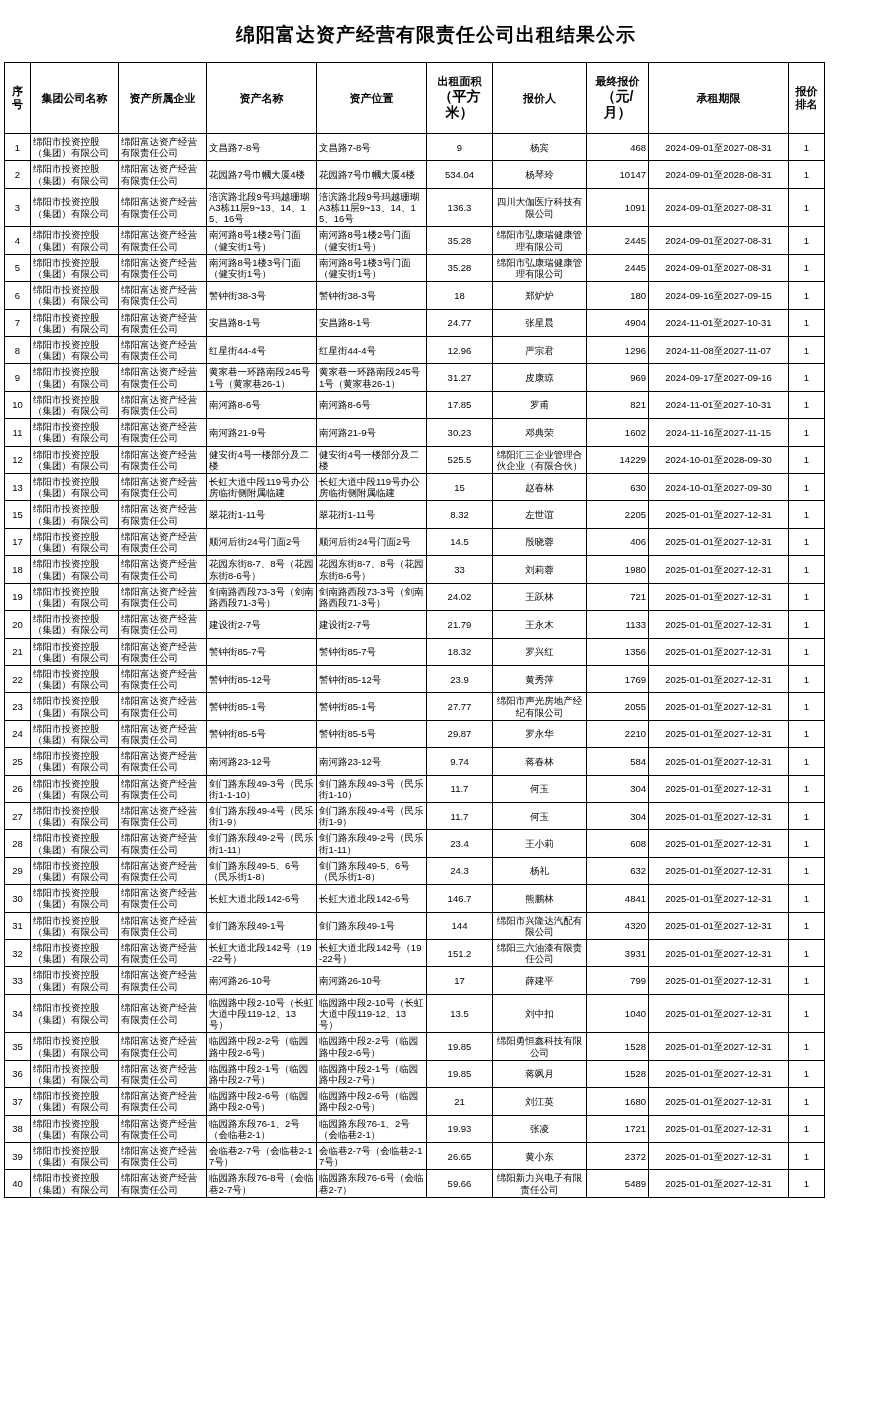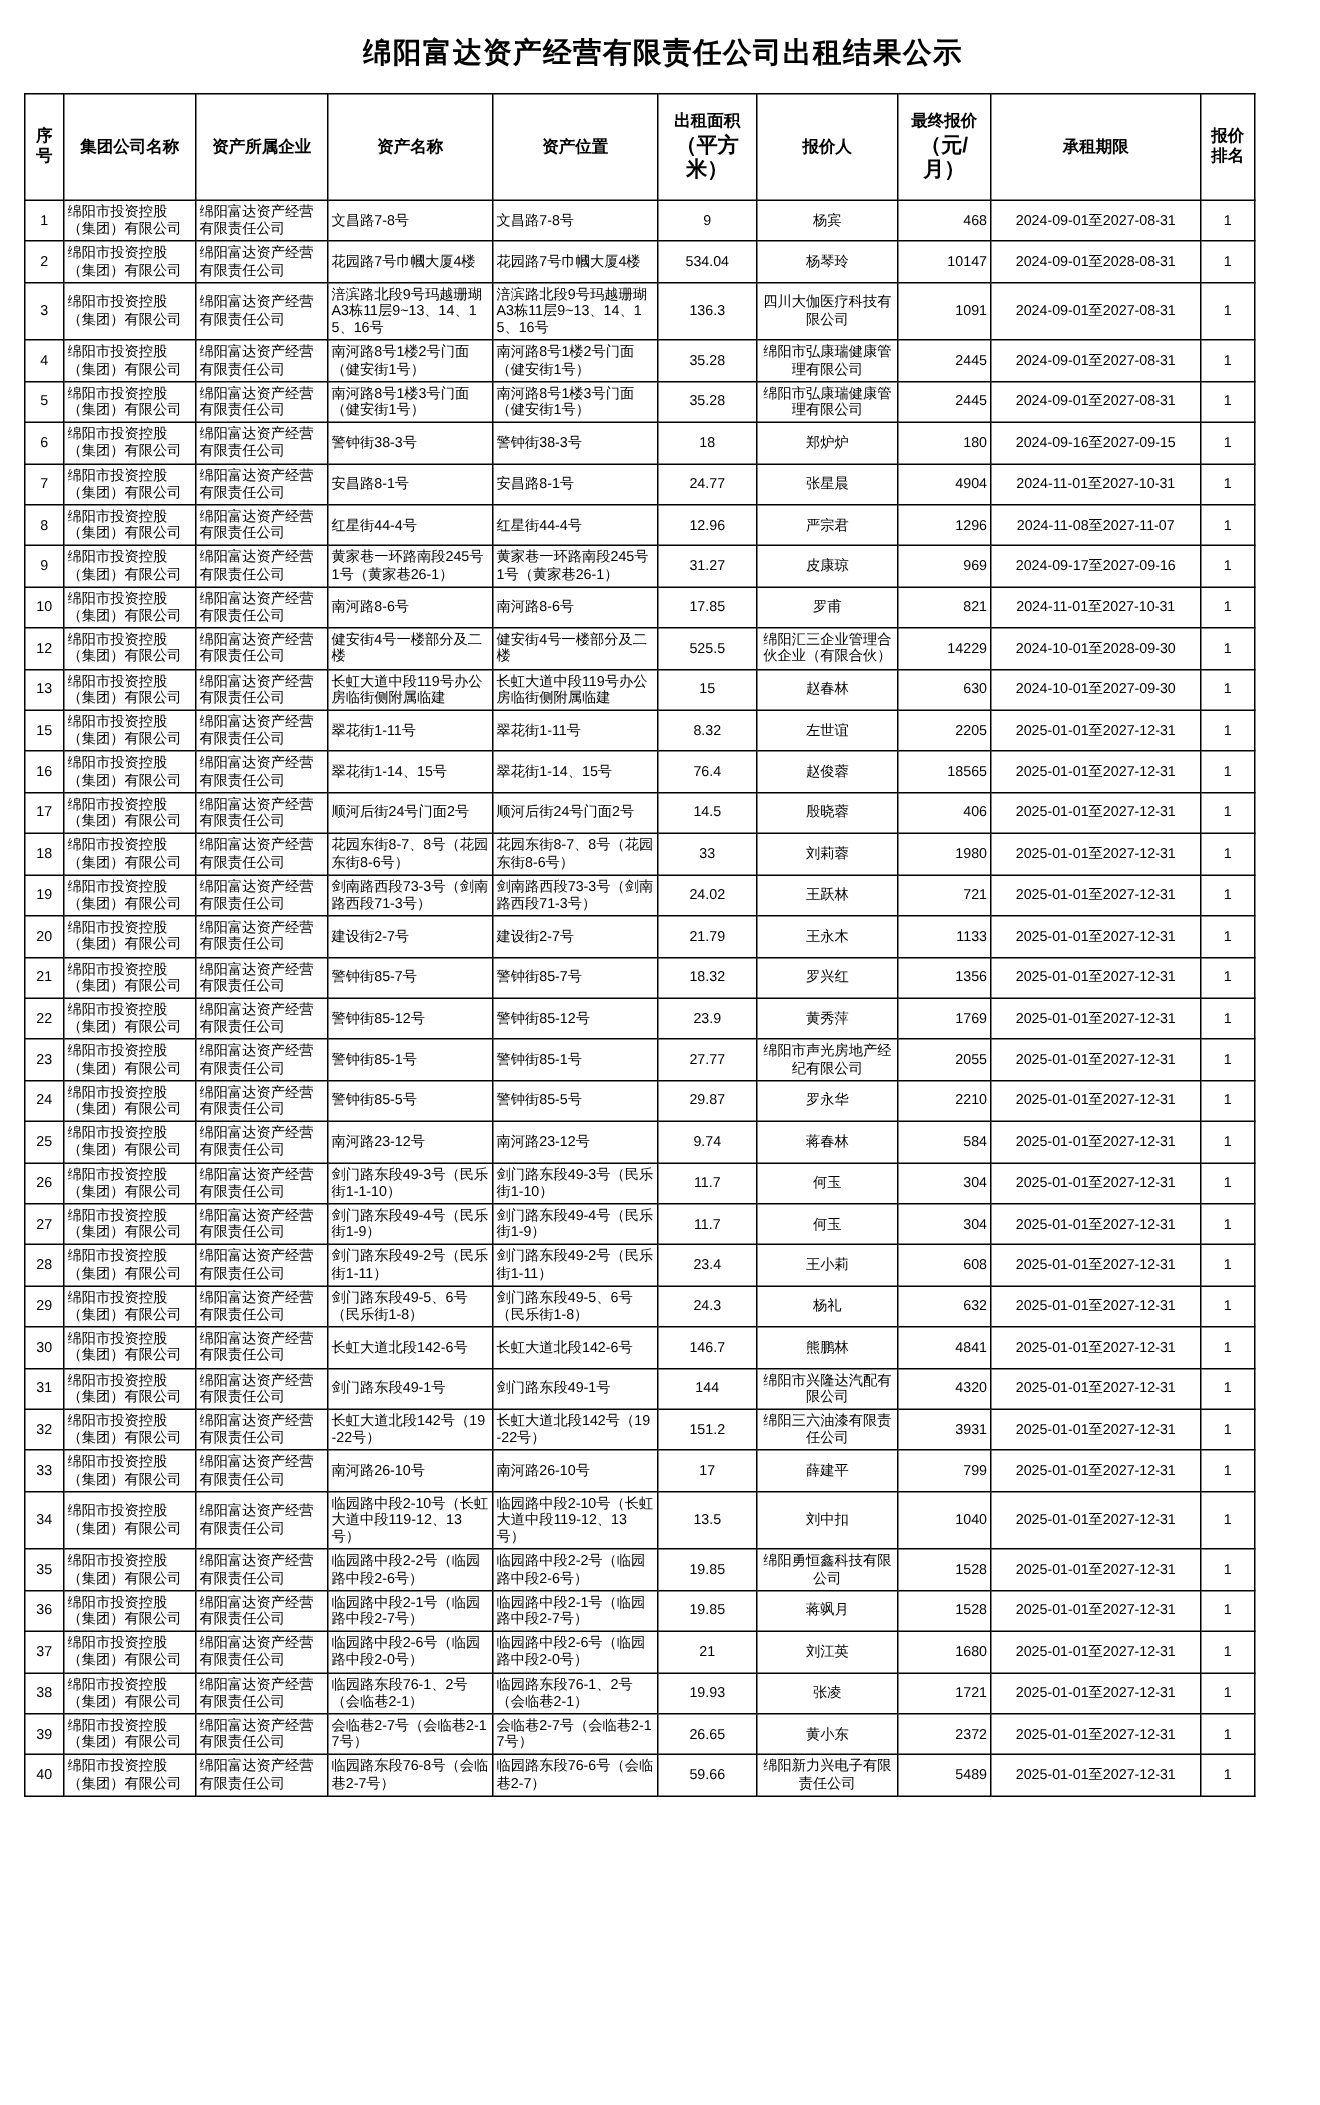--- a/index.html
+++ b/index.html
@@ -8,21 +8,21 @@
     background: #ffffff;
   }
   body {
     width: 880px;
     font-family: "Liberation Sans", "DejaVu Sans", sans-serif;
     color: #000000;
   }
   .page {
     width: 880px;
     box-sizing: border-box;
-    padding: 14px 12px 8px 16px;
+    padding: 14px 12px 8px 4px;
   }
   .doc-title {
     text-align: center;
     font-size: 19px;
     font-weight: bold;
     letter-spacing: 1px;
     margin: 8px 0 14px 0;
     color: #000;
   }
   table.rent-table {
@@ -228,20 +228,32 @@
           <td class="belong">绵阳富达资产经营有限责任公司</td>
           <td class="name">南河路8-6号</td>
           <td class="loc">南河路8-6号</td>
           <td class="area">17.85</td>
           <td class="bidder">罗甫</td>
           <td class="price">821</td>
           <td class="term">2024-11-01至2027-10-31</td>
           <td class="rank">1</td>
         </tr>
         <tr>
+          <td class="idx">11</td>
+          <td class="group">绵阳市投资控股（集团）有限公司</td>
+          <td class="belong">绵阳富达资产经营有限责任公司</td>
+          <td class="name">南河路21-9号</td>
+          <td class="loc">南河路21-9号</td>
+          <td class="area">30.23</td>
+          <td class="bidder">邓典荣</td>
+          <td class="price">1602</td>
+          <td class="term">2024-11-16至2027-11-15</td>
+          <td class="rank">1</td>
+        </tr>
+        <tr>
           <td class="idx">12</td>
           <td class="group">绵阳市投资控股（集团）有限公司</td>
           <td class="belong">绵阳富达资产经营有限责任公司</td>
           <td class="name">健安街4号一楼部分及二楼</td>
           <td class="loc">健安街4号一楼部分及二楼</td>
           <td class="area">525.5</td>
           <td class="bidder">绵阳汇三企业管理合伙企业（有限合伙）</td>
           <td class="price">14229</td>
           <td class="term">2024-10-01至2028-09-30</td>
           <td class="rank">1</td>
@@ -264,32 +276,20 @@
           <td class="belong">绵阳富达资产经营有限责任公司</td>
           <td class="name">翠花街1-11号</td>
           <td class="loc">翠花街1-11号</td>
           <td class="area">8.32</td>
           <td class="bidder">左世谊</td>
           <td class="price">2205</td>
           <td class="term">2025-01-01至2027-12-31</td>
           <td class="rank">1</td>
         </tr>
         <tr>
-          <td class="idx">16</td>
-          <td class="group">绵阳市投资控股（集团）有限公司</td>
-          <td class="belong">绵阳富达资产经营有限责任公司</td>
-          <td class="name">翠花街1-14、15号</td>
-          <td class="loc">翠花街1-14、15号</td>
-          <td class="area">76.4</td>
-          <td class="bidder">赵俊蓉</td>
-          <td class="price">18565</td>
-          <td class="term">2025-01-01至2027-12-31</td>
-          <td class="rank">1</td>
-        </tr>
-        <tr>
           <td class="idx">17</td>
           <td class="group">绵阳市投资控股（集团）有限公司</td>
           <td class="belong">绵阳富达资产经营有限责任公司</td>
           <td class="name">顺河后街24号门面2号</td>
           <td class="loc">顺河后街24号门面2号</td>
           <td class="area">14.5</td>
           <td class="bidder">殷晓蓉</td>
           <td class="price">406</td>
           <td class="term">2025-01-01至2027-12-31</td>
           <td class="rank">1</td>

